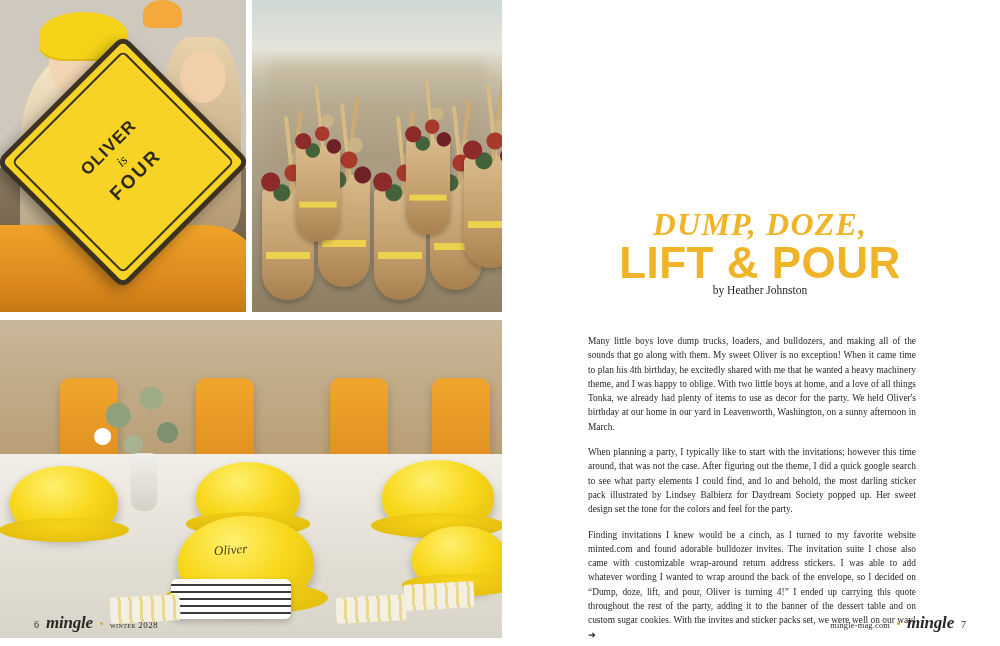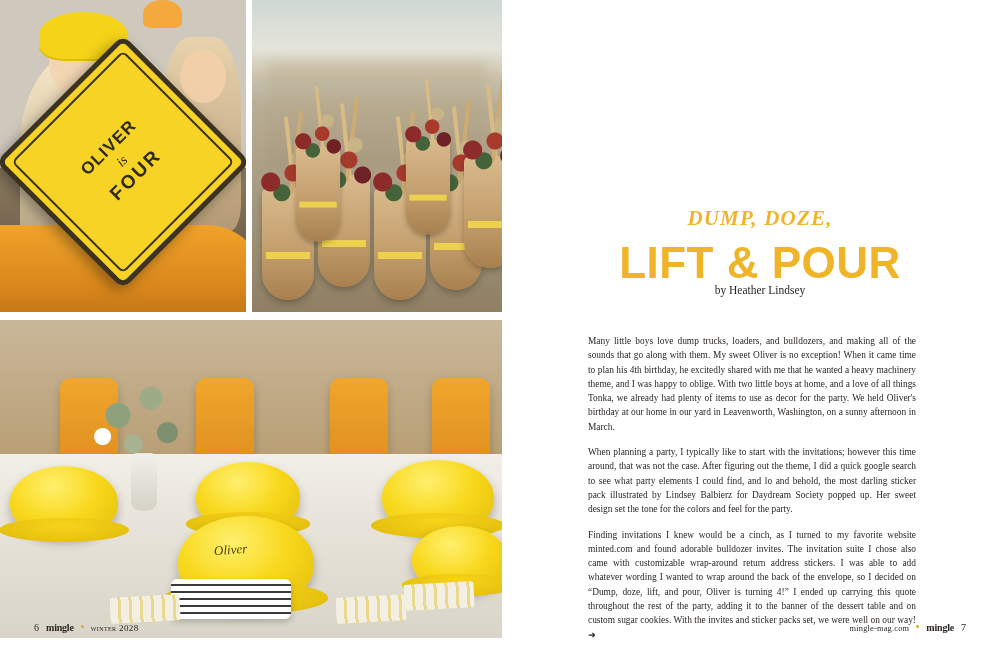--- a/index.html
+++ b/index.html
@@ -218,21 +218,21 @@
   .headline {
     position: absolute;
     left: 84px; width: 348px;
     text-align: center;
   }
   .headline-1 {
     top: 206px;
     font-family: "Liberation Serif", serif;
     font-style: italic;
     font-weight: 700;
-    font-size: 21px;
+    font-size: 32px;
     letter-spacing: 1.2px;
     color: #f0b429;
   }
   .headline-2 {
     top: 238px;
     font-family: "Liberation Sans", sans-serif;
     font-weight: 700;
     font-size: 44px;
     letter-spacing: 0.5px;
     color: #f0b429;
@@ -269,21 +269,22 @@
   }
   .footer-left { left: 34px; }
   .footer-right { right: 34px; }
   .folio {
     font-family: "Liberation Serif", serif;
     font-size: 10px;
   }
   .mag-name {
     font-family: "Liberation Serif", serif;
     font-weight: 700;
-    font-size: 10px;
+    font-style: italic;
+    font-size: 17px;
     letter-spacing: -0.2px;
   }
   .bullet {
     display: inline-block;
     width: 3px; height: 3px; border-radius: 50%;
     background: #d8a92a;
     position: relative; top: -3px;
   }
   .issue {
     font-family: "Liberation Serif", serif;
@@ -399,21 +400,21 @@
     <span class="folio">6</span>
     <span class="mag-name">mingle</span>
     <span class="bullet"></span>
     <span class="issue">winter 2028</span>
   </div>
 
   <div class="right-page">
 
     <div class="headline headline-1">DUMP, DOZE,</div>
     <div class="headline headline-2">LIFT &amp; POUR</div>
-    <div class="byline">by Heather Lindsey</div>
+    <div class="byline">by Heather Johnston</div>
 
     <div class="body-copy">
       <p>Many little boys love dump trucks, loaders, and bulldozers, and making all of the sounds that go along with them. My sweet Oliver is no exception! When it came time to plan his 4th birthday, he excitedly shared with me that he wanted a heavy machinery theme, and I was happy to oblige. With two little boys at home, and a love of all things Tonka, we already had plenty of items to use as decor for the party. We held Oliver's birthday at our home in our yard in Leavenworth, Washington, on a sunny afternoon in March.</p>
       <p>When planning a party, I typically like to start with the invitations; however this time around, that was not the case. After figuring out the theme, I did a quick google search to see what party elements I could find, and lo and behold, the most darling sticker pack illustrated by Lindsey Balbierz for Daydream Society popped up. Her sweet design set the tone for the colors and feel for the party.</p>
       <p>Finding invitations I knew would be a cinch, as I turned to my favorite website minted.com and found adorable bulldozer invites. The invitation suite I chose also came with customizable wrap-around return address stickers. I was able to add whatever wording I wanted to wrap around the back of the envelope, so I decided on “Dump, doze, lift, and pour, Oliver is turning 4!” I ended up carrying this quote throughout the rest of the party, adding it to the banner of the dessert table and on custom sugar cookies. With the invites and sticker packs set, we were well on our way! ➜</p>
     </div>
 
     <div class="footer footer-right">
       <span class="site">mingle-mag.com</span>
       <span class="bullet"></span>

